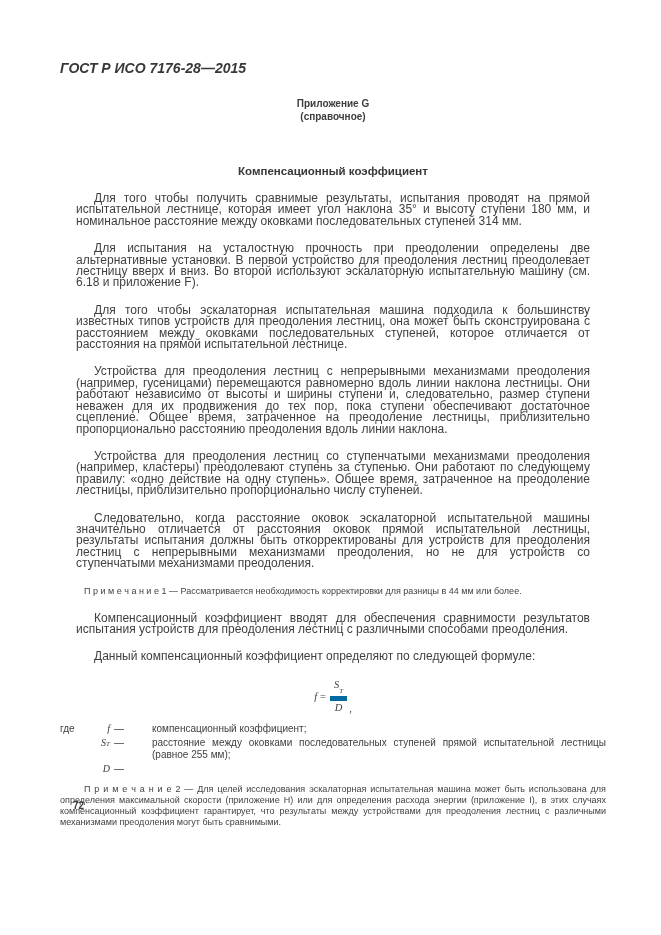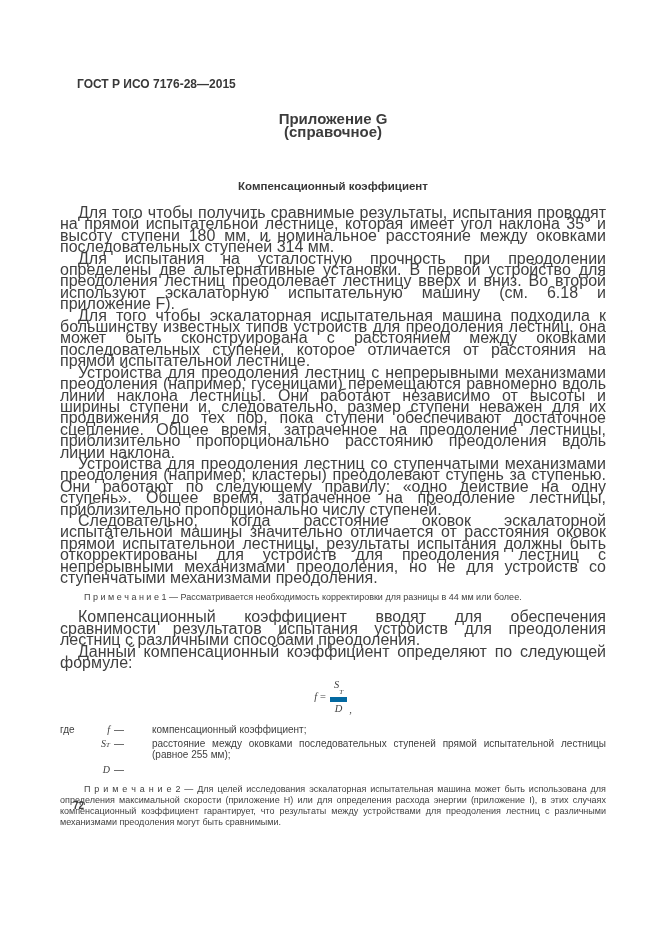--- a/index.html
+++ b/index.html
@@ -6,27 +6,27 @@
   .page {
     position:relative;
     width:661px; height:935px;
     background:#ffffff;
     color:#3f3f3f;
     font-family:"Liberation Sans","DejaVu Sans",sans-serif;
     overflow:hidden;
   }
   .content { position:absolute; left:60px; top:60px; width:546px; }
 
-  .std-header { font-size:12px; font-weight:bold; color:#383838; margin:17px; }
+  .std-header { font-size:14px; font-weight:bold; color:#383838; margin:0;font-style:italic; }
 
-  .annex { margin-top:21px; text-align:center; font-weight:bold; font-size:15px; line-height:13px; color:#3c3c3c; }
+  .annex { margin-top:21px; text-align:center; font-weight:bold; font-size:10px; line-height:13px; color:#3c3c3c; }
   .doc-title { margin-top:42px; text-align:center; font-weight:bold; font-size:11.5px; color:#383838; }
 
   .body-block { margin-top:15px; }
-  p.body-par { font-size:16px; line-height:11.4px; text-align:justify; text-indent:18px; margin:0; }
+  p.body-par { font-size:12px; line-height:11.4px; text-align:justify; text-indent:18px; margin:16px; }
 
   p.note { font-size:9px; line-height:11px; text-align:justify; text-indent:24px; margin:9px 0 8px; color:#424242; }
 
   .formula-row { display:flex; justify-content:center; align-items:center; margin:11px 0 9px;
                  font-size:10.5px; font-style:italic; font-family:"Liberation Serif","DejaVu Serif",serif; }
   .formula-eq { margin:0 4px 0 3px; font-style:normal; }
   .frac { display:inline-flex; flex-direction:column; align-items:center; line-height:12px; }
   .frac-num { padding:0 4px 1px; border-bottom:5px solid #0369a1; }
   .frac-den { padding-top:1px; }
   .sub { font-size:7px; vertical-align:sub; position:relative; top:2px; }

